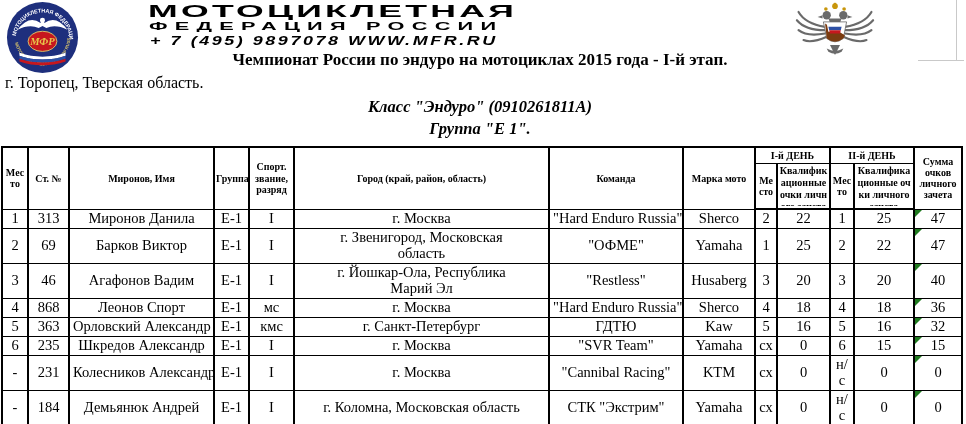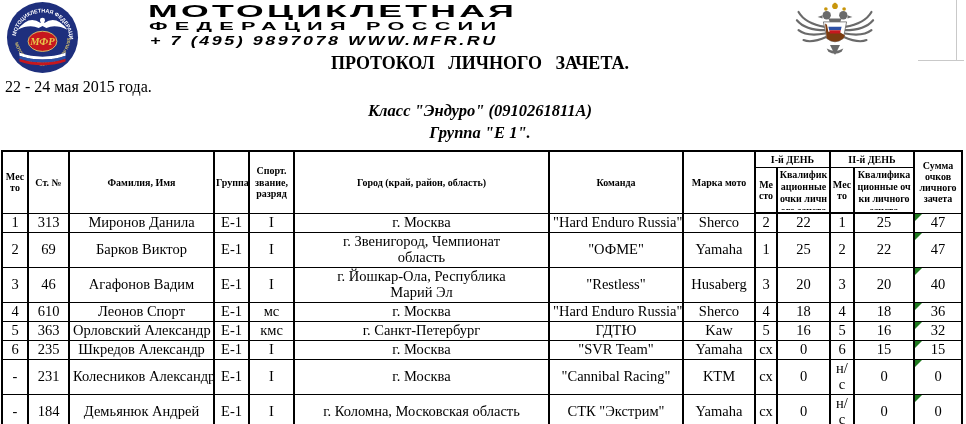--- a/index.html
+++ b/index.html
@@ -112,23 +112,23 @@
     <path d="M38,26 L62,40 L60,44 Q50,52 40,44 Z" fill="#7a3b10"></path>
     <path d="M40,26 L60,26 L58,36 L42,36 Z" fill="#ffffff"></path>
     <path d="M42,30 L58,30 L57,34 L43,34 Z" fill="#2d50a5"></path>
     <path d="M43,34 L57,34 L56,38 L44,38 Z" fill="#c6171e"></path>
   </svg>
 
   <span class="frame-r"></span>
   <span class="frame-b"></span>
 
   <div class="titles">
-    <div class="t2">ПРОТОКОЛ ЛИЧНОГО ЗАЧЕТА.</div>
+    <div class="t1">Чемпионат России по эндуро на мотоциклах 2015 года - I-й этап.</div>
     <div class="locrow">
-      <span>22 - 24 мая 2015 года.</span>
+      <span>г. Торопец, Тверская область.</span>
     </div>
     <div class="t3">Класс "Эндуро" (0910261811А)</div>
     <div class="t4">Группа "Е 1".</div>
   </div>
 
   <table class="results">
     <colgroup>
       <col style="width:26px">
         <col style="width:41px">
         <col style="width:145px">
@@ -140,21 +140,21 @@
       <col style="width:22px">
         <col style="width:53px">
         <col style="width:24px">
         <col style="width:60px">
       <col style="width:48px">
     </colgroup>
     <thead>
       <tr style="height:16px">
         <th rowspan="2" class="place-h">Место</th>
         <th rowspan="2" class="nw">Ст. №</th>
-        <th rowspan="2" class="nw">Фамилия, Имя</th>
+        <th rowspan="2" class="nw">Миронов, Имя</th>
         <th rowspan="2" class="nw">Группа</th>
         <th rowspan="2">Спорт. звание, разряд</th>
         <th rowspan="2" class="nw">Город (край, район, область)</th>
         <th rowspan="2" class="nw">Команда</th>
         <th rowspan="2" class="nw">Марка мото</th>
         <th colspan="2" class="day nw">I-й ДЕНЬ</th>
         <th colspan="2" class="day nw">II-й ДЕНЬ</th>
         <th rowspan="2">Сумма очков личного зачета</th>
       </tr>
       <tr class="sub" style="height:46px">
@@ -183,21 +183,21 @@
           <td class="c">1</td>
           <td class="c">25</td>
           <td class="c total"><span class="tri"></span>47</td>
         </tr>
         <tr>
           <td class="c">2</td>
           <td class="c">69</td>
           <td class="l nw">Барков Виктор</td>
           <td class="c nw">Е-1</td>
           <td class="c nw">I</td>
-          <td class="l city">г. Звенигород, Чемпионат
+          <td class="l city">г. Звенигород, Московская
 область</td>
           <td class="l nw">"ОФМЕ"</td>
           <td class="c nw">Yamaha</td>
           <td class="c">1</td>
           <td class="c">25</td>
           <td class="c">2</td>
           <td class="c">22</td>
           <td class="c total"><span class="tri"></span>47</td>
         </tr>
         <tr>
@@ -211,21 +211,21 @@
           <td class="l nw">"Restless"</td>
           <td class="c nw">Husaberg</td>
           <td class="c">3</td>
           <td class="c">20</td>
           <td class="c">3</td>
           <td class="c">20</td>
           <td class="c total"><span class="tri"></span>40</td>
         </tr>
         <tr>
           <td class="c">4</td>
-          <td class="c">610</td>
+          <td class="c">868</td>
           <td class="l nw">Леонов Спорт</td>
           <td class="c nw">Е-1</td>
           <td class="c nw">мс</td>
           <td class="l city">г. Москва</td>
           <td class="l nw">"Hard Enduro Russia"</td>
           <td class="c nw">Sherco</td>
           <td class="c">4</td>
           <td class="c">18</td>
           <td class="c">4</td>
           <td class="c">18</td>

